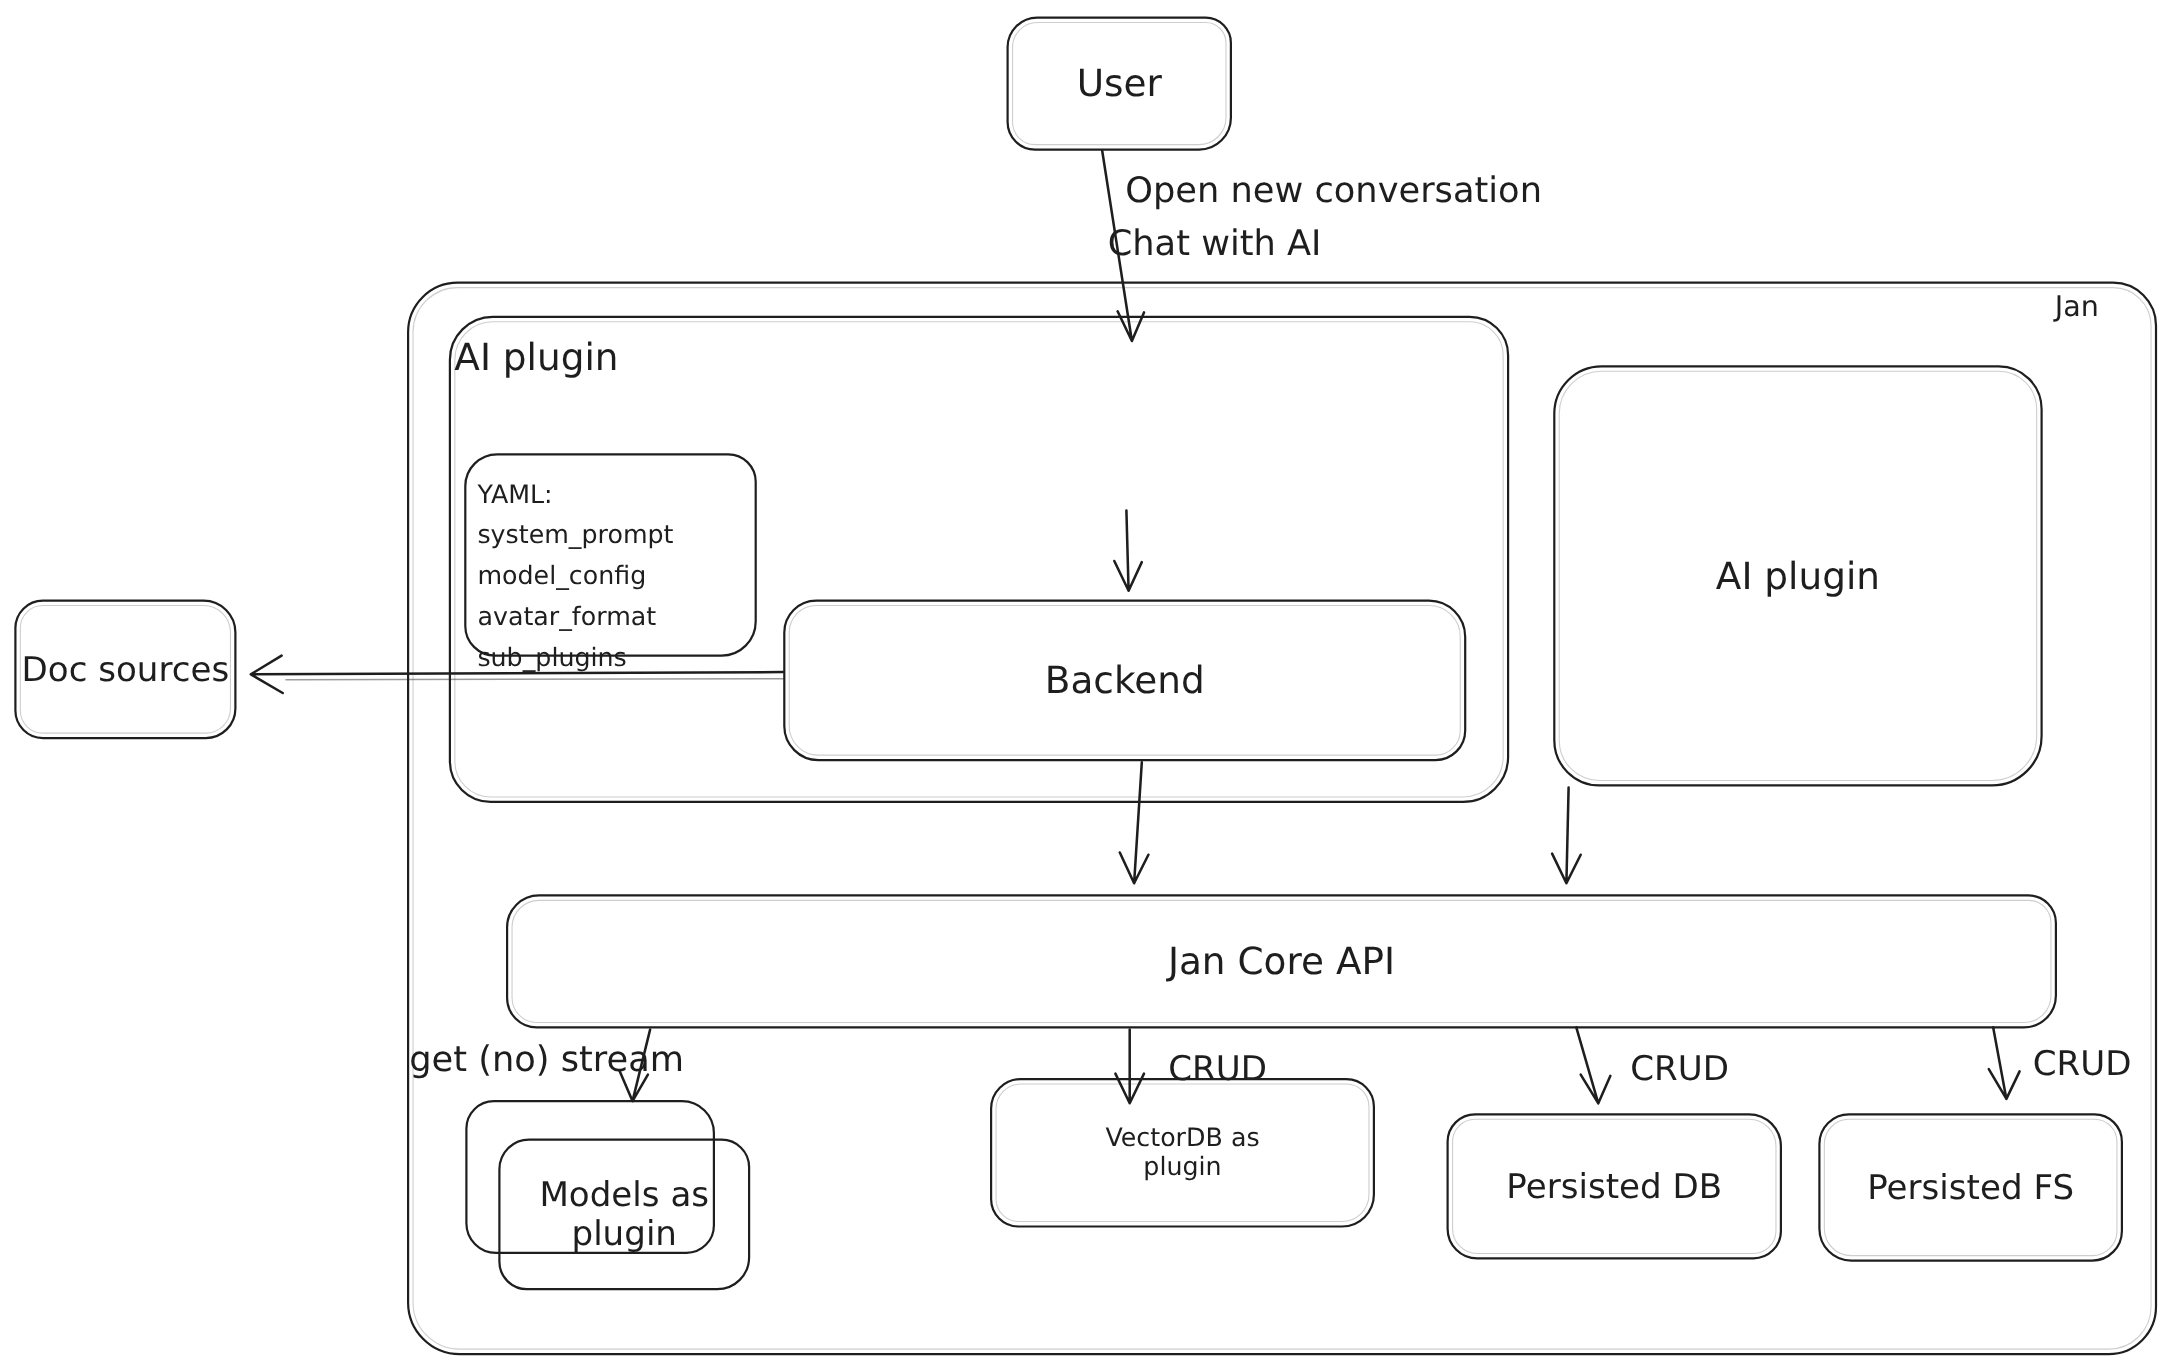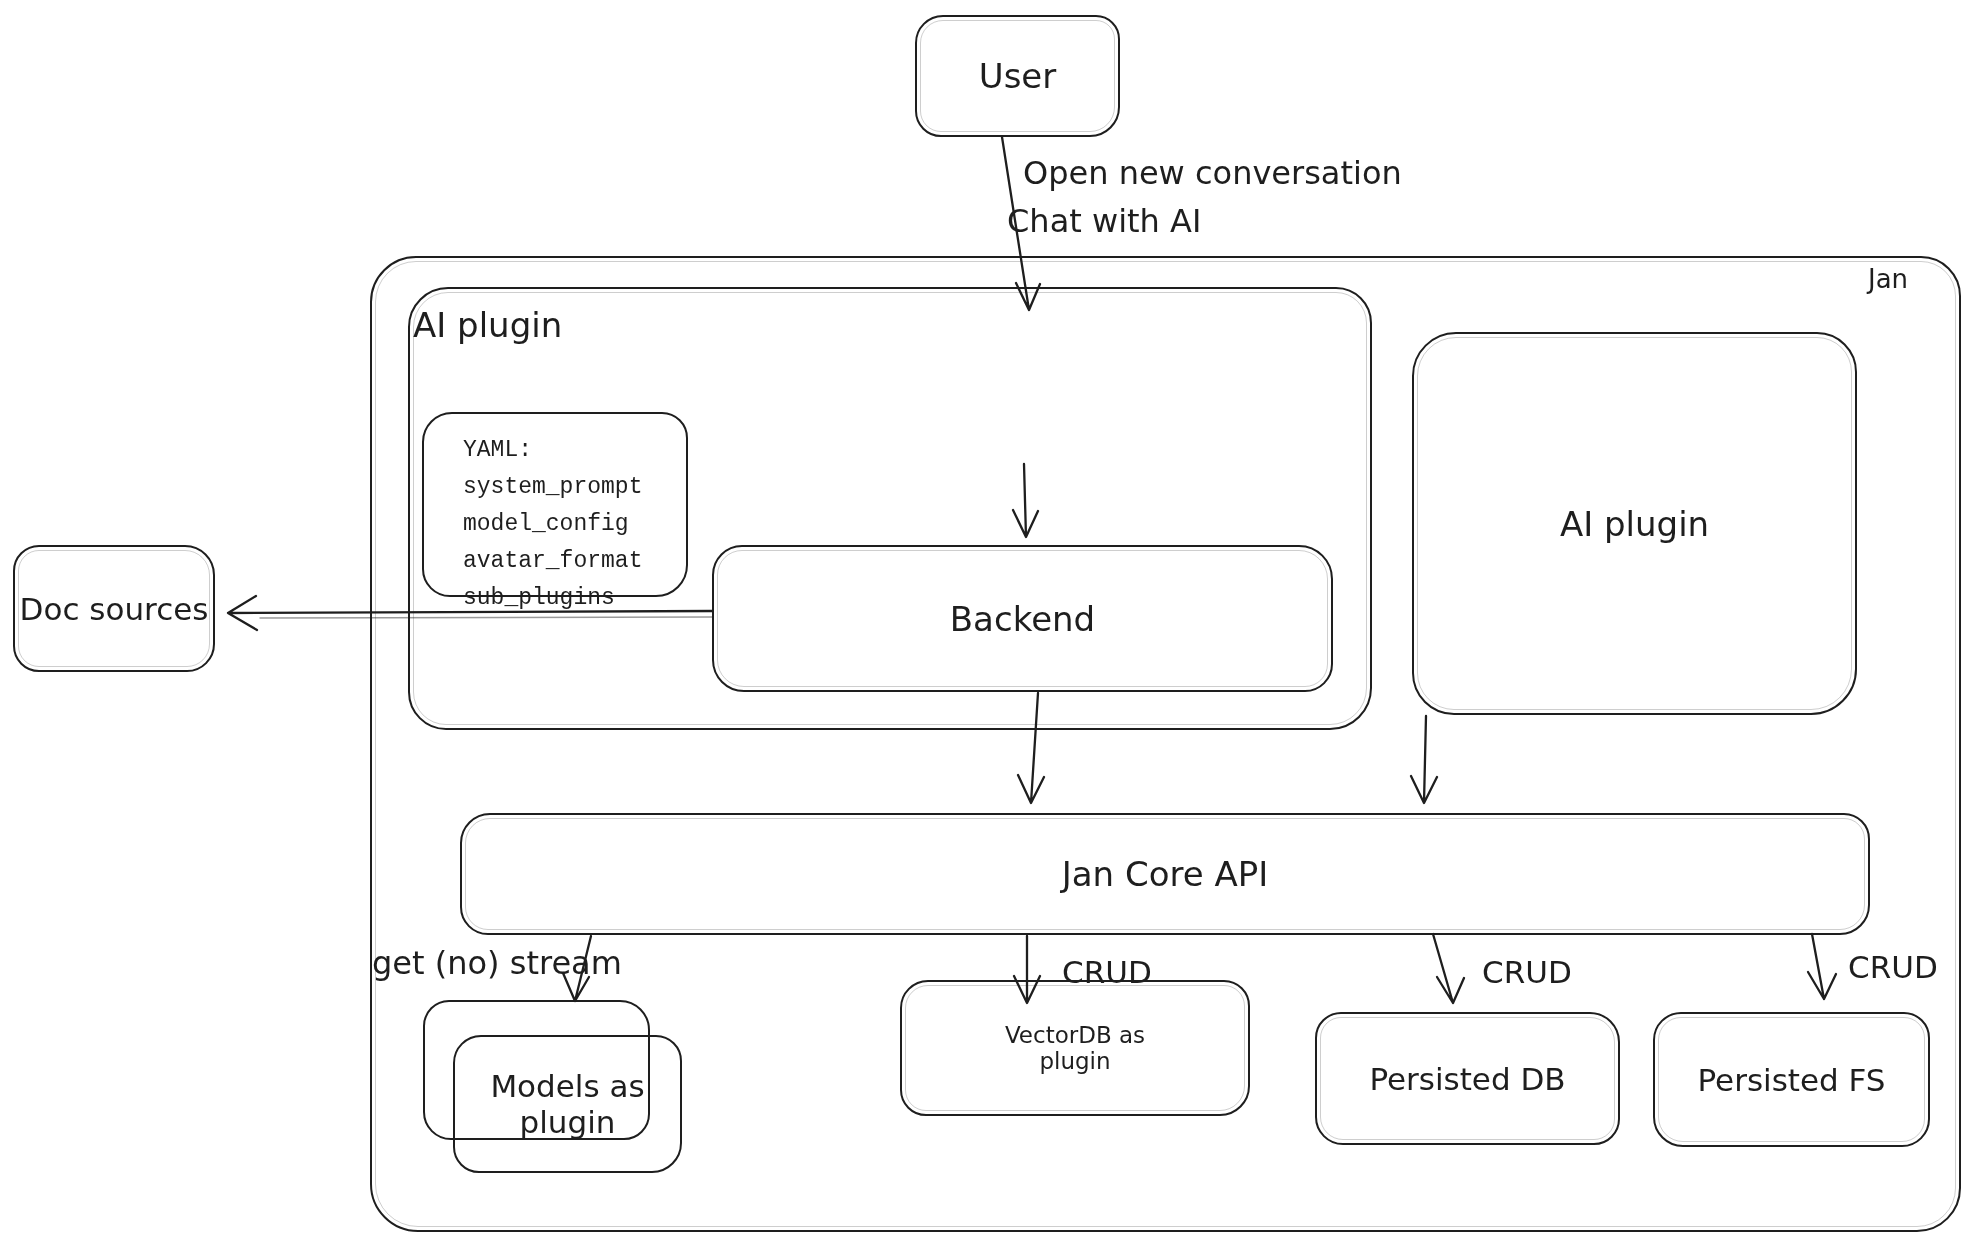--- a/index.html
+++ b/index.html
@@ -28,24 +28,23 @@
   .lbl {
     position:absolute;
     color:#1e1e1e;
     white-space:nowrap;
     line-height:1.15;
   }
   .note {
     align-items:flex-start;
     justify-content:flex-start;
     text-align:left;
-    padding:18px 0 0 39px;
+    padding:18px 0 0 10px;
     font-size:23px;
     line-height:37px;
-    font-family:Liberation Mono, monospace;
   }
   .note div { white-space:nowrap; }
   svg.arrows {
     position:absolute; left:0; top:0; z-index:50;
     pointer-events:none;
   }
   svg.arrows path {
     fill:none; stroke:#1e1e1e; stroke-width:2.3;
     stroke-linecap:round; stroke-linejoin:round;
   }

